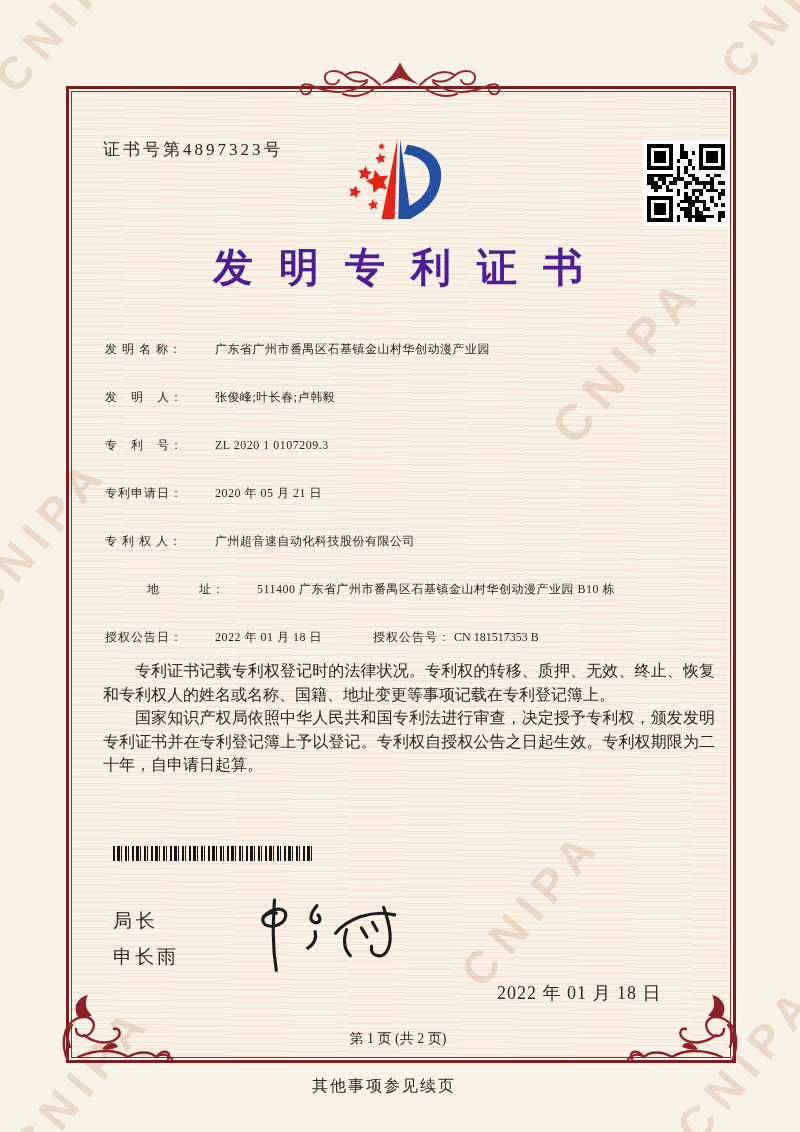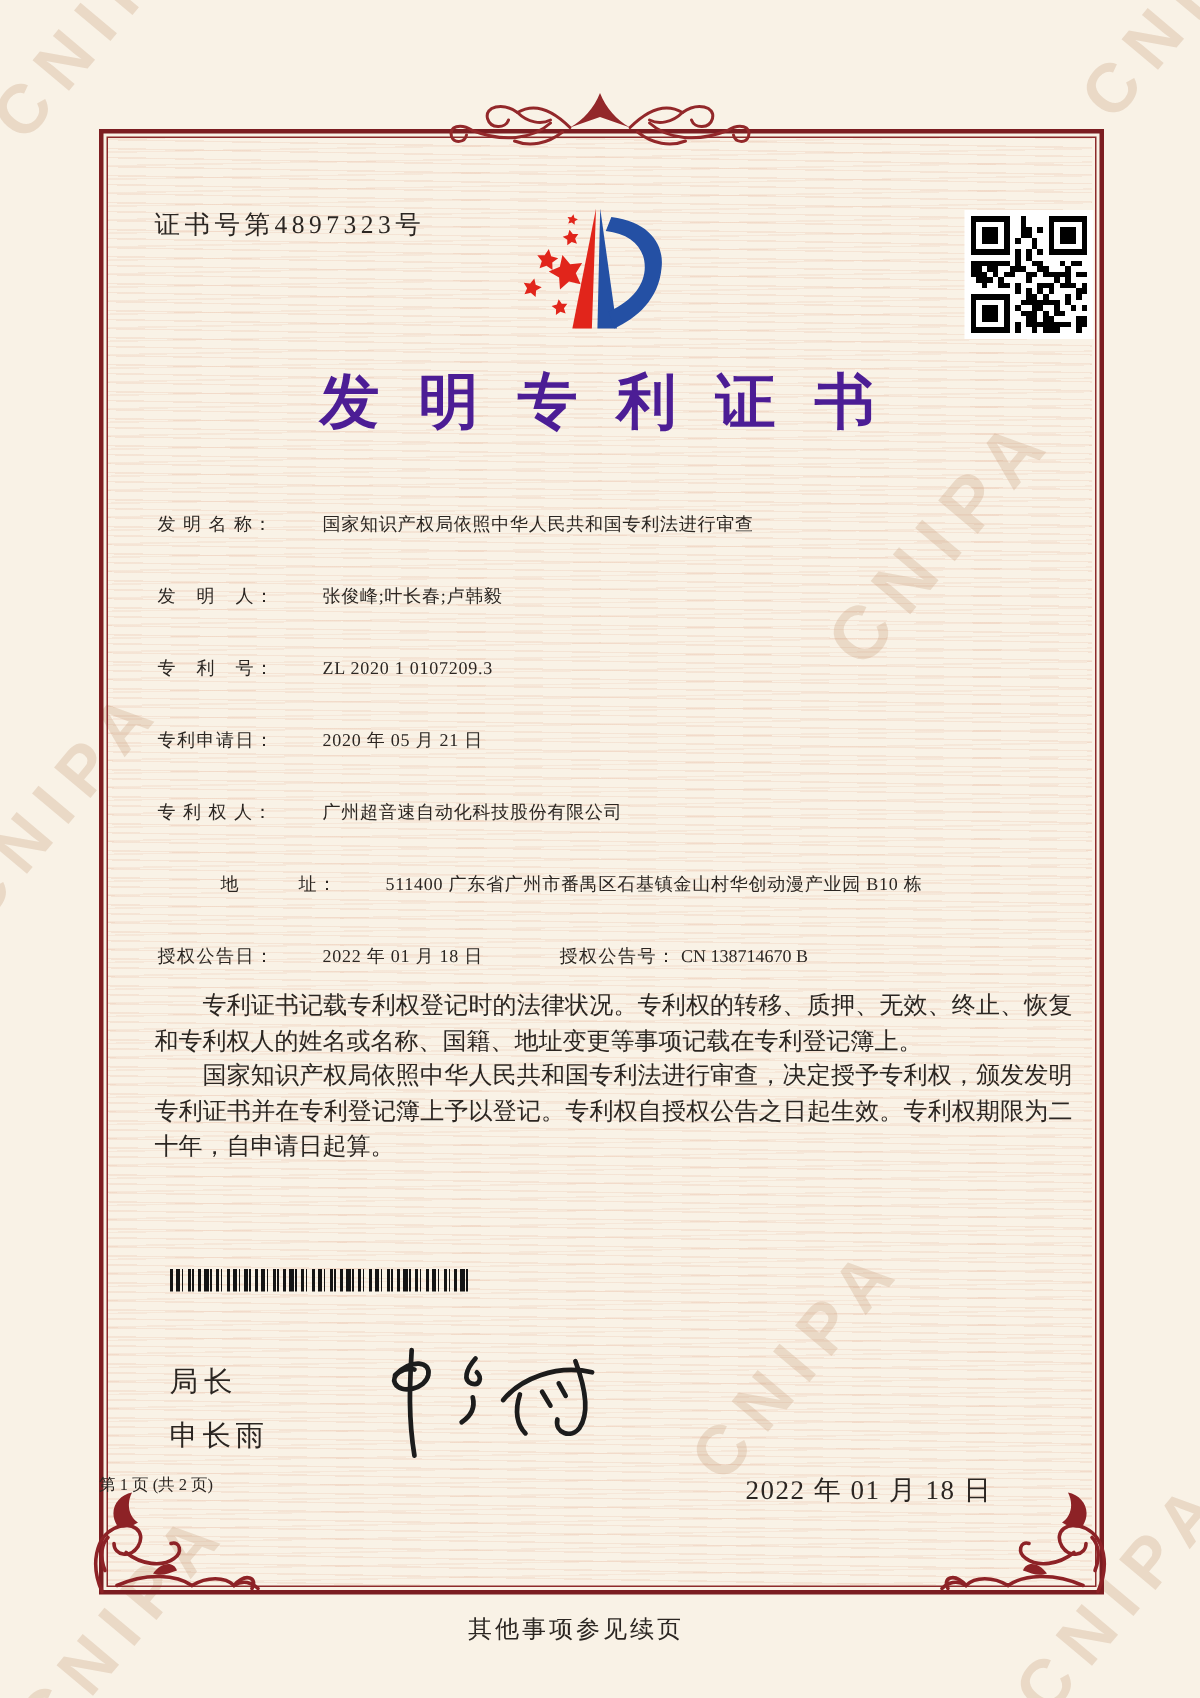--- a/index.html
+++ b/index.html
@@ -47,21 +47,21 @@
            #141414 4px 7px,rgba(0,0,0,0) 7px 8px,#141414 8px 9px,rgba(0,0,0,0) 9px 12px,
            #141414 12px 14px,rgba(0,0,0,0) 14px 15px,#141414 15px 16px,rgba(0,0,0,0) 16px 19px);}
 
   .signer-title{position:absolute;left:113px;top:908px;font-size:19px;letter-spacing:4px;
                 font-family:"Liberation Sans","DejaVu Sans",sans-serif;}
   .signer-name{position:absolute;left:113px;top:944px;font-size:19px;letter-spacing:3px;
                font-family:Liberation Mono, monospace;}
   .sig{position:absolute;left:243px;top:896px;width:185px;height:84px;}
 
   .issue-date{position:absolute;left:497px;top:981px;font-size:18px;letter-spacing:1px;}
-  .page-ind{position:absolute;left:66px;top:982px;width:664px;text-align:left;font-size:11px;}
+  .page-ind{position:absolute;left:66px;top:1030px;width:664px;text-align:center;font-size:14px;}
   .footer-note{position:absolute;left:66px;top:1076px;width:636px;text-align:center;font-size:16px;letter-spacing:2px;}
 
   .orn{position:absolute;z-index:5;}
   .orn-top{left:285px;top:52px;width:230px;height:58px;}
   .orn-bl{left:58px;top:991px;width:118px;height:80px;}
   .orn-br{left:624px;top:991px;width:118px;height:80px;transform:scaleX(-1);}
 </style>
 </head>
 <body>
 
@@ -282,21 +282,21 @@
             <rect x="15" y="20" width="1" height="1"></rect>
             <rect x="19" y="20" width="1" height="1"></rect>
           </g>
       </svg>
     </div>
 
     <div class="title">发明专利证书</div>
 
     <div class="frow" style="top:338px;">
       <span class="flabel">发 明 名 称：</span>
-      <span class="fvalue">国家知识产权局依照中华人民共和国专利法进行审查</span>
+      <span class="fvalue">广东省广州市番禺区石基镇金山村华创动漫产业园</span>
     </div>
     <div class="frow" style="top:386px;">
       <span class="flabel">发　明　人：</span>
       <span class="fvalue">张俊峰;叶长春;卢韩毅</span>
     </div>
     <div class="frow" style="top:434px;">
       <span class="flabel">专　利　号：</span>
       <span class="fvalue">ZL 2020 1 0107209.3</span>
     </div>
     <div class="frow" style="top:482px;">
@@ -310,21 +310,21 @@
     <div class="frow" style="top:578px;margin-left:42px;">
       <span class="flabel">地　　　址：</span>
       <span class="fvalue addr">511400 广东省广州市番禺区石基镇金山村华创动漫产业园 B10 栋</span>
     </div>
 
     <div class="frow" style="top:626px;">
       <span class="flabel">授权公告日：</span>
       <span class="fvalue">2022 年 01 月 18 日</span>
       <span class="g2">
         <span class="flabel">授权公告号：</span>
-        <span>CN 138714670 B</span>
+        <span>CN 181517353 B</span>
       </span>
     </div>
 
     <div class="body-text">
       <p>专利证书记载专利权登记时的法律状况。专利权的转移、质押、无效、终止、恢复和专利权人的姓名或名称、国籍、地址变更等事项记载在专利登记簿上。</p>
       <p>国家知识产权局依照中华人民共和国专利法进行审查，决定授予专利权，颁发发明专利证书并在专利登记簿上予以登记。专利权自授权公告之日起生效。专利权期限为二十年，自申请日起算。</p>
     </div>
 
     <div class="barcode"></div>
 

